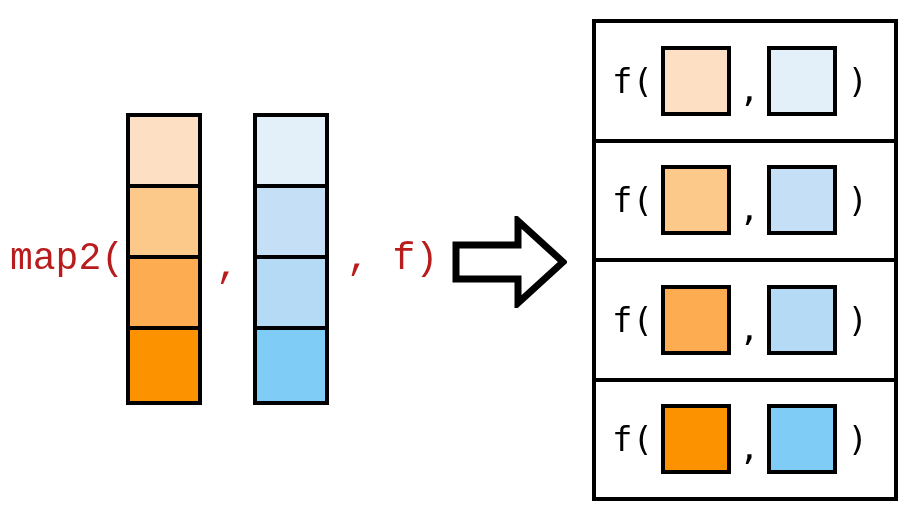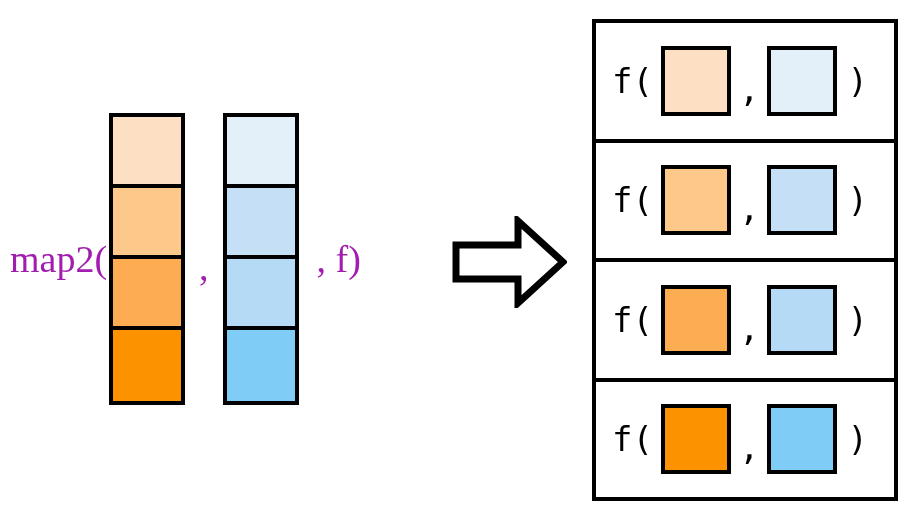--- a/index.html
+++ b/index.html
@@ -26,23 +26,23 @@
     position: absolute;
     left: 0px;
     top: 108px;
     width: 440px;
     height: 302px;
     display: flex;
     flex-direction: row;
     align-items: center;
   }
   .mono-text {
-    font-family: Liberation Serif, serif;
+    font-family: Liberation Mono, monospace;
     font-size: 38px;
-    color: #a21caf;
+    color: #b91c1c;
     line-height: 1;
     white-space: pre;
     letter-spacing: 0px;
   }
   .call-open {
     margin-left: 10px;
     margin-right: 2px;
   }
   .comma-mid {
     margin: 0 14px 0 14px;

